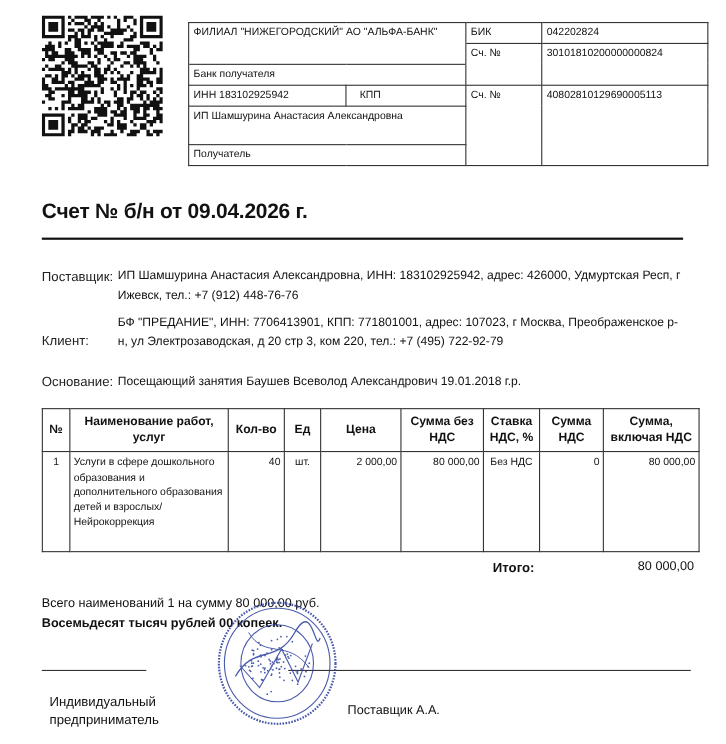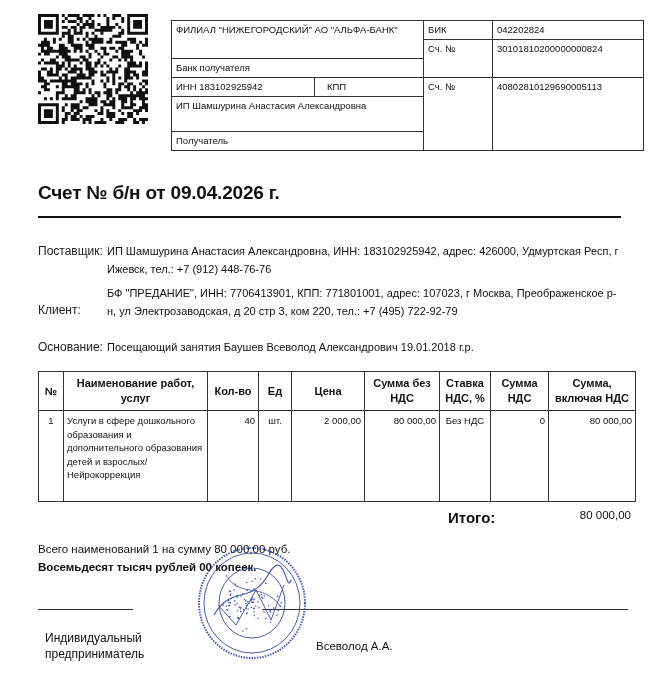--- a/index.html
+++ b/index.html
@@ -24,21 +24,21 @@
   .plabel { left: 38px; font-size: 12px; color: #222; }
   .pvalue { left: 107px; width: 515px; font-size: 11px; font-weight: normal; line-height: 17.5px; }
 
   
   #items { left: 38px; top: 371px; border-collapse: collapse; font-size: 9.5px; }
   #items th { border: 1px solid #333; font-size: 11px; font-weight: bold; padding: 2px 3px; text-align: center; line-height: 15px; height: 34px; }
   #items td { border: 1px solid #333; padding: 3px 3px; vertical-align: top; line-height: 13.5px; height: 84px; }
   #items .r { text-align: right; }
   #items .c { text-align: center; }
 
-  #total-label { left: 448px; top: 509px; font-size: 15px; font-weight: bold; }
+  #total-label { left: 448px; top: 509px; font-size: 12px; font-weight: bold; }
   #total-value { left: 548px; top: 509px; width: 83px; text-align: right; font-size: 11.5px; }
 
   #summary1 { left: 38px; top: 543px; font-size: 11.5px; text-align: center; }
   #summary2 { left: 38px; top: 561px; font-size: 11.5px; font-weight: bold; }
 
   .sigline { height: 1px; background: #333; top: 609px; }
   #sig-role { left: 45px; top: 630px; font-size: 12px; line-height: 16px; }
   #sig-name { left: 316px; top: 640px; font-size: 11.5px; }
 
   #stamp { left: 196px; top: 545px; width: 112px; height: 115px; opacity: 0.85; }
@@ -124,21 +124,21 @@
 <div id="total-label" class="abs">Итого:</div>
 <div id="total-value" class="abs">80 000,00</div>
 
 <div id="summary1" class="abs">Всего наименований 1 на сумму 80 000,00 руб.</div>
 <div id="summary2" class="abs">Восемьдесят тысяч рублей 00 копеек.</div>
 
 <div class="abs sigline" style="left:38px; width:95px;"></div>
 <div class="abs sigline" style="left:262px; width:366px;"></div>
 
 <div id="sig-role" class="abs" style="width:120px;">Индивидуальный предприниматель</div>
-<div id="sig-name" class="abs">Всеволод А.А.</div>
+<div id="sig-name" class="abs">Поставщик А.А.</div>
 
 <svg id="stamp" class="abs" viewBox="0 0 112 115">
   <g fill="none" stroke="#2a3e9e">
     <ellipse cx="56" cy="58" rx="53" ry="55" stroke-width="2" stroke-dasharray="1.5 1.2"></ellipse>
     <ellipse cx="56" cy="58" rx="48" ry="50" stroke-width="1"></ellipse>
     <ellipse cx="56" cy="58" rx="33" ry="35" stroke-width="1"></ellipse>
     <path d="M18 70 C 35 40, 55 60, 72 30 S 90 50, 95 35" stroke-width="1.2"></path>
     <path d="M22 60 L 40 80 L 60 45 L 75 75 L 88 40" stroke-width="1"></path>
     <path d="M30 30 C 45 55, 65 35, 85 62" stroke-width="0.9"></path>
   </g>

